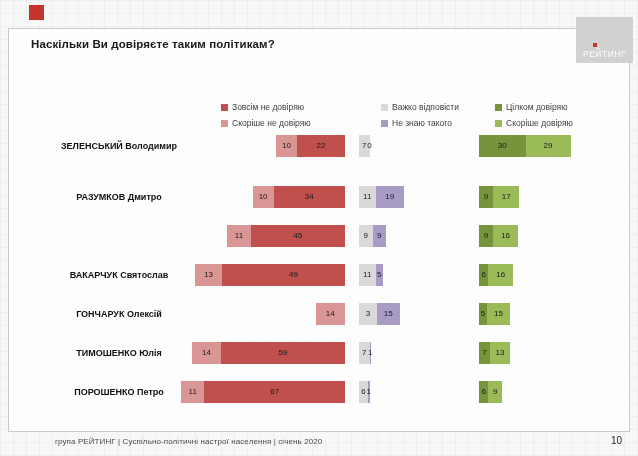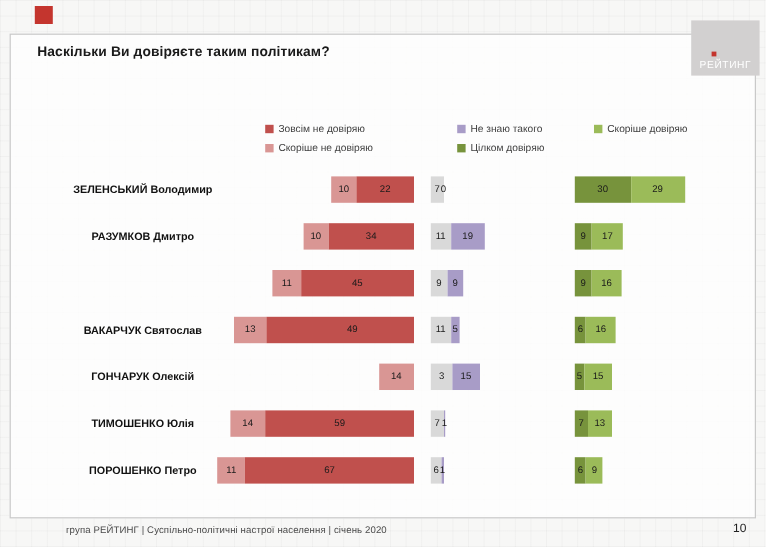--- a/index.html
+++ b/index.html
@@ -69,35 +69,39 @@
     <div class="legend">
         <div class="legend-item">
           <span class="legend-swatch" style="background: rgb(192, 80, 77);"></span>
           <span>Зовсім не довіряю</span>
         </div>
         <div class="legend-item">
           <span class="legend-swatch" style="background: rgb(217, 150, 148);"></span>
           <span>Скоріше не довіряю</span>
         </div>
         <div class="legend-item">
+          <span class="legend-swatch" style="background: rgb(217, 217, 217);"></span>
+          <span>Важко відповісти</span>
+        </div>
+        <div class="legend-item">
           <span class="legend-swatch" style="background: rgb(168, 156, 199);"></span>
           <span>Не знаю такого</span>
         </div>
         <div class="legend-item">
           <span class="legend-swatch" style="background: rgb(119, 147, 60);"></span>
           <span>Цілком довіряю</span>
         </div>
         <div class="legend-item">
           <span class="legend-swatch" style="background: rgb(155, 187, 89);"></span>
           <span>Скоріше довіряю</span>
         </div>
       </div>
 
     <div id="chart-rows">
-        <div class="row" style="top: 118px;">
+        <div class="row" style="top: 106px;">
           <div class="pname">ЗЕЛЕНСЬКИЙ Володимир</div>
           <div class="grp grp-neg">
             <div class="seg" style="width: 21px; background: rgb(217, 150, 148);">
               <span>10</span>
             </div>
             <div class="seg" style="width: 48px; background: rgb(192, 80, 77);">
               <span>22</span>
             </div>
           </div>
           <div class="grp grp-mid">

